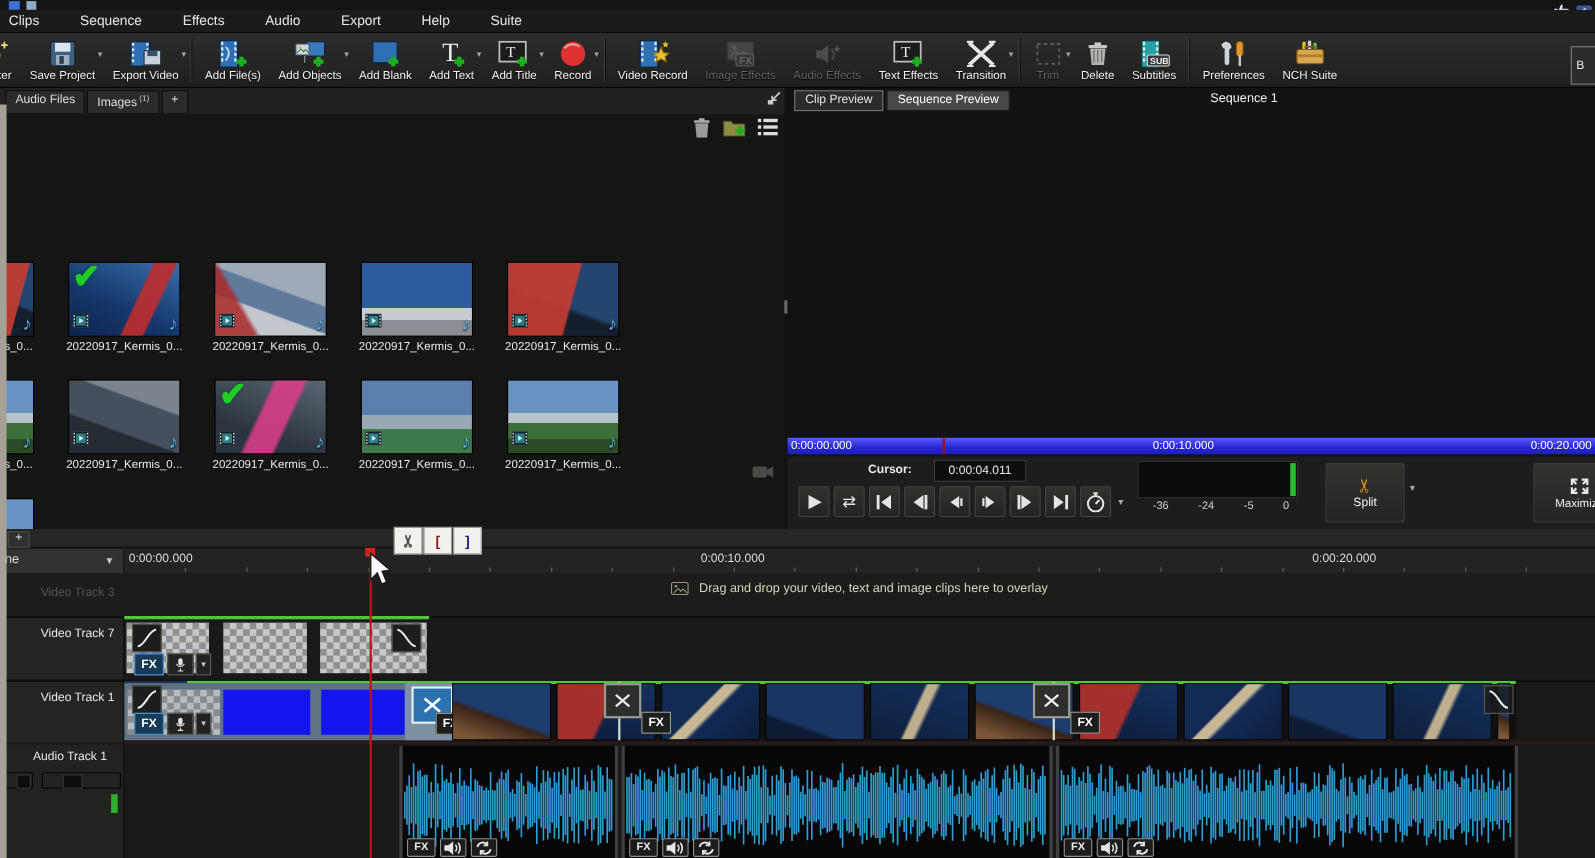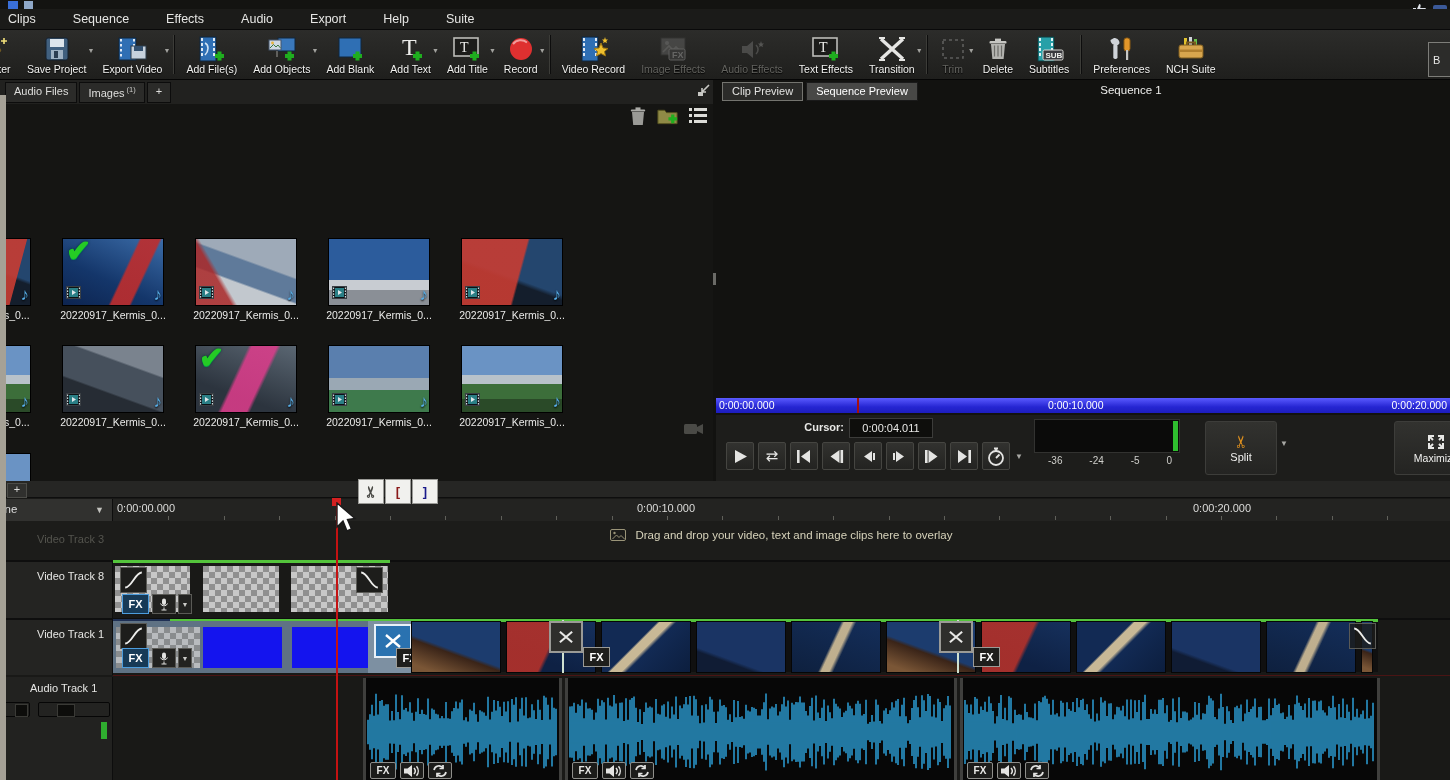--- a/index.html
+++ b/index.html
@@ -48,21 +48,21 @@
   #viewport{left:0;top:19px;width:734px;height:299px;background:#050505}
   #blue-screen{left:134px;top:0;width:528px;height:299px;display:flex;align-items:center;justify-content:center}
   #overlay-text{font-family:"DejaVu Sans Mono",monospace;font-weight:bold;font-size:33px;color:#fff;letter-spacing:1px}
   #scrubber{left:0;top:318px;width:734px;height:15px;background:linear-gradient(#5a5aff,#2525d2 60%,#1d1dbe);
             font-size:10.5px;color:#fff}
   #scrubber .t0{position:absolute;left:3px;top:1px}
   #scrubber .t1{position:absolute;left:332px;top:1px}
   #scrubber .t2{position:absolute;right:3px;top:1px}
   #scrub-playhead{left:141px;top:318px;width:2px;height:15px;background:#a51010}
   #pv-controls{left:0;top:335px;width:734px;height:67px;background:#1d1d1b}
-  #cursor-label{left:58px;top:6px;width:70px;text-align:right;font-size:11px;font-weight:bold;color:#e8e8e6}
+  #cursor-label{left:58px;top:6px;width:70px;text-align:center;font-size:11px;font-weight:bold;color:#e8e8e6}
   #cursor-value{left:133px;top:3px;width:82px;height:18px;background:#0e0e0c;border:1px solid #3c3c3a;
                 display:flex;align-items:center;justify-content:center;font-size:11px}
   #transport{left:10px;top:27px;display:flex;gap:4px;align-items:center}
   .trbtn{width:26px;height:26px;background:linear-gradient(#32322f,#232321);border:1px solid #454541;border-radius:2px;
          display:flex;align-items:center;justify-content:center}
   .trbtn .gly{font-size:13px;color:#e6e6e4}
   #meter{left:318px;top:4px;width:146px;height:34px;background:#0b0b0a;border:1px solid #323230;box-sizing:border-box}
   #meter .peak{position:absolute;right:1px;top:1px;width:5px;height:30px;background:#2fbe2f}
   #meter-ticks{left:318px;top:40px;width:146px;display:flex;justify-content:space-between;
                padding:0 8px 0 14px;box-sizing:border-box;font-size:10px;color:#cfcfcb}
@@ -780,21 +780,21 @@
       <svg width="17" height="14" viewBox="0 0 17 14">
           <rect x="0.5" y="1.5" width="15" height="11" rx="1.5" fill="none" stroke="#9a9478"></rect>
           <circle cx="4.5" cy="5" r="1.2" fill="#9a9478"></circle>
           <path d="M2.5 11l4-4 2.5 2.5 2-2 3.5 3.5" stroke="#9a9478" fill="none"></path>
         </svg>
       <span>Drag and drop your video, text and image clips here to overlay</span>
     </div>
     <div class="track-sep" style="top:79px"></div>
 
     <div class="abs" style="left:0;top:81px;width:113px;height:56px;background:#242422;border-right:1px solid #0d0d0d;box-sizing:border-box"></div>
-    <div class="abs track-label" style="left:37px;top:89px;color:#e6e6e4">Video Track 8</div>
+    <div class="abs track-label" style="left:37px;top:89px;color:#e6e6e4">Video Track 7</div>
     <div class="abs" style="left:0;top:81px;width:1450px;height:56px;background:#1b1b19;z-index:-1"></div>
 
     <div class="track-sep" style="top:137px"></div>
     <div class="abs" style="left:0;top:139px;width:113px;height:55px;background:#242422;border-right:1px solid #0d0d0d;box-sizing:border-box"></div>
     <div class="abs track-label" style="left:37px;top:147px;color:#e6e6e4">Video Track 1</div>
 
     <div class="abs" id="vt1-redline"></div>
     <div class="abs" style="left:0;top:196px;width:113px;height:103px;background:#222220;border-right:1px solid #0d0d0d;box-sizing:border-box"></div>
     <div class="abs track-label" style="left:30px;top:201px;color:#e6e6e4">Audio Track 1</div>
     <div class="slider" style="left:-14px;top:221px;width:44px">

